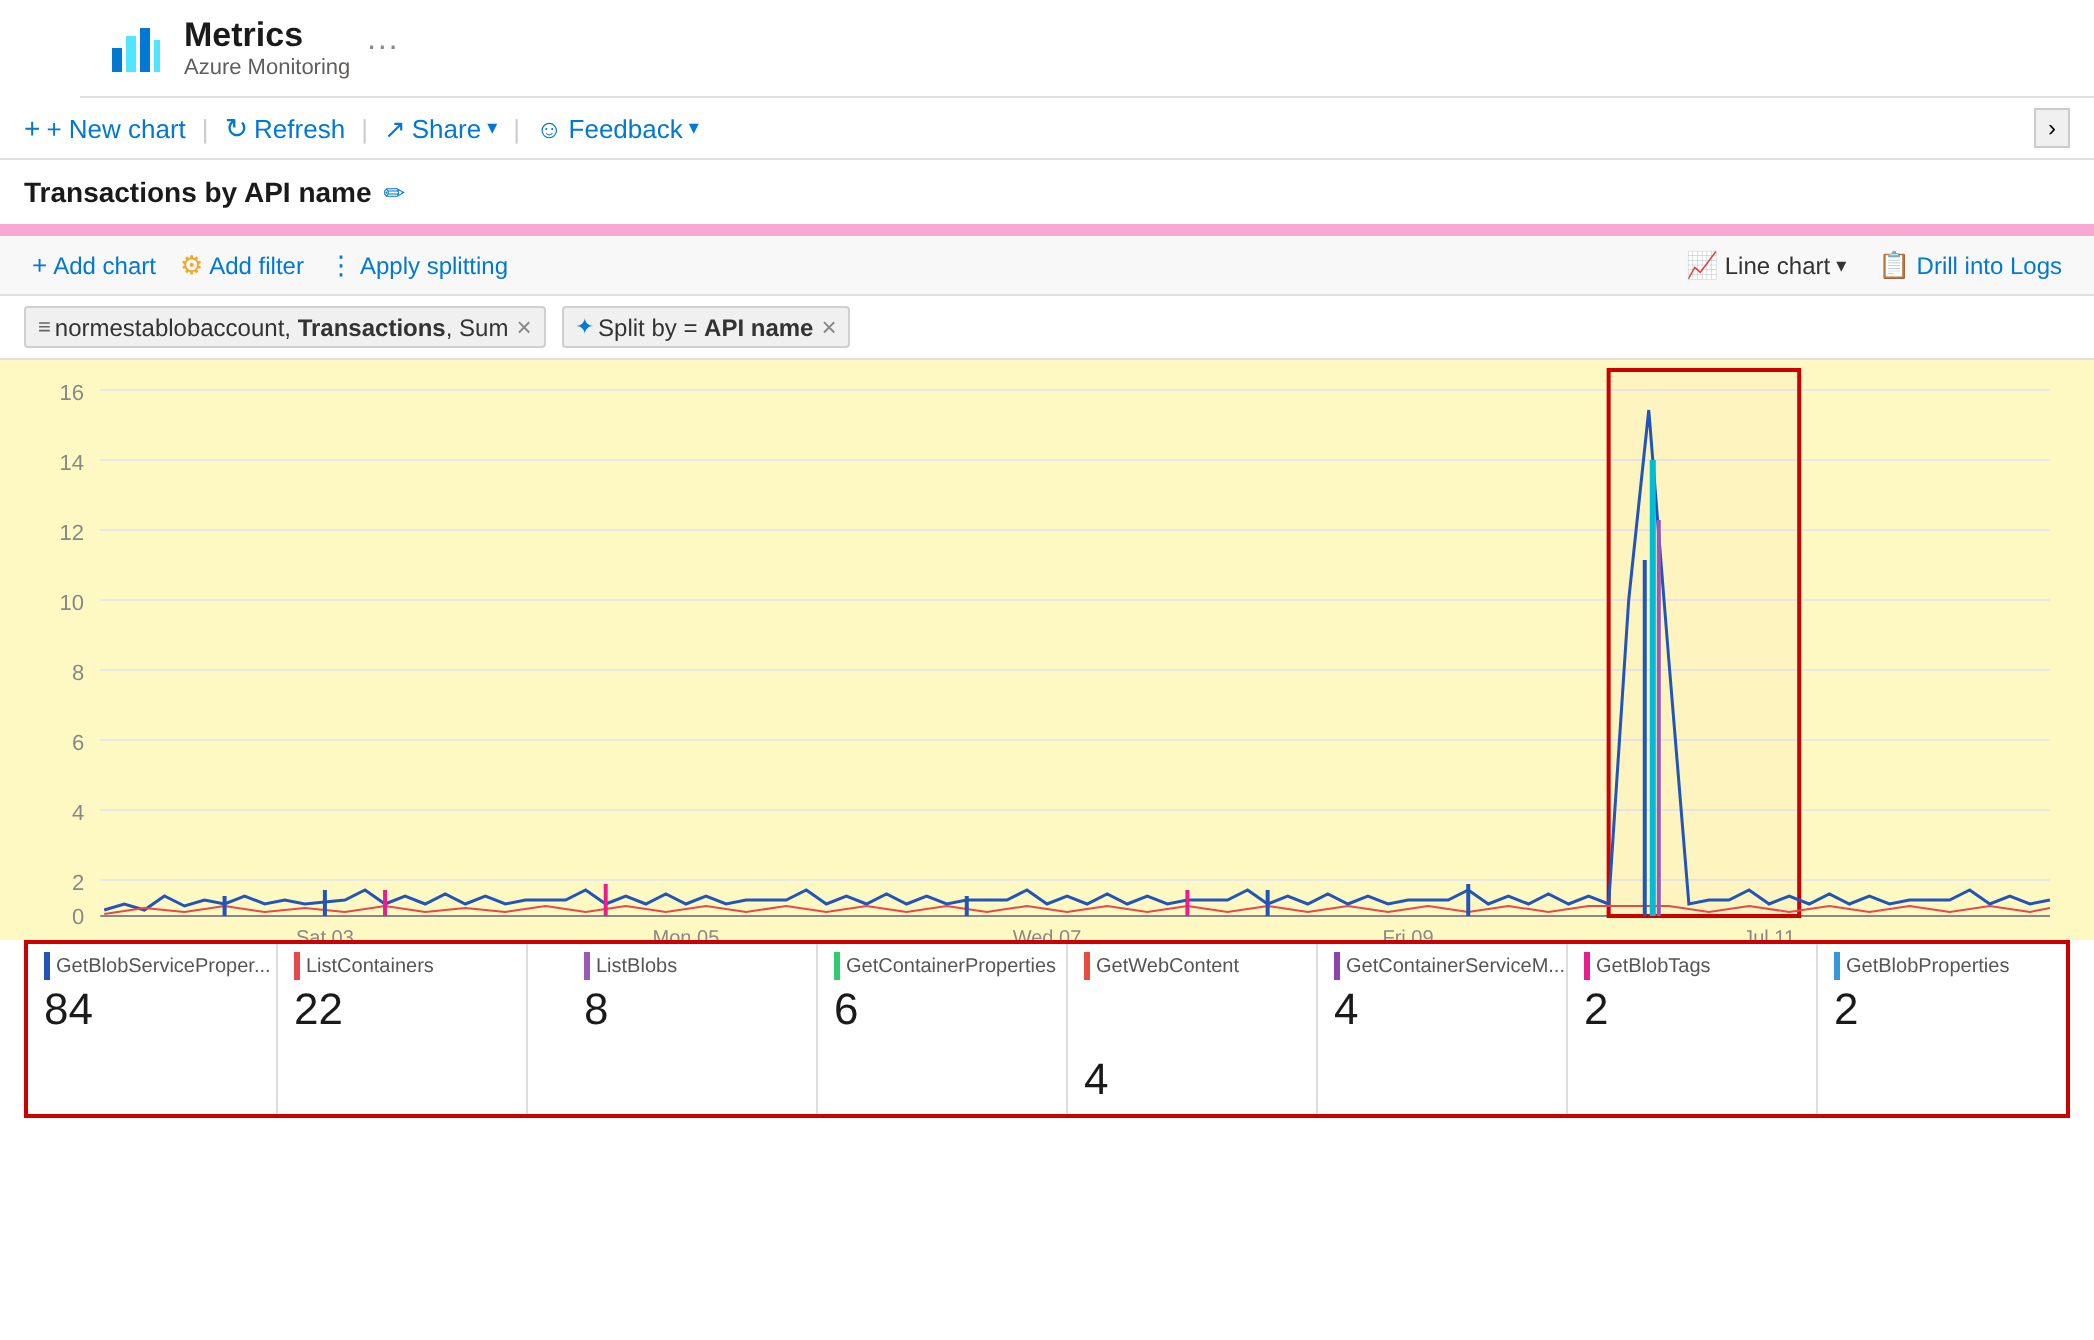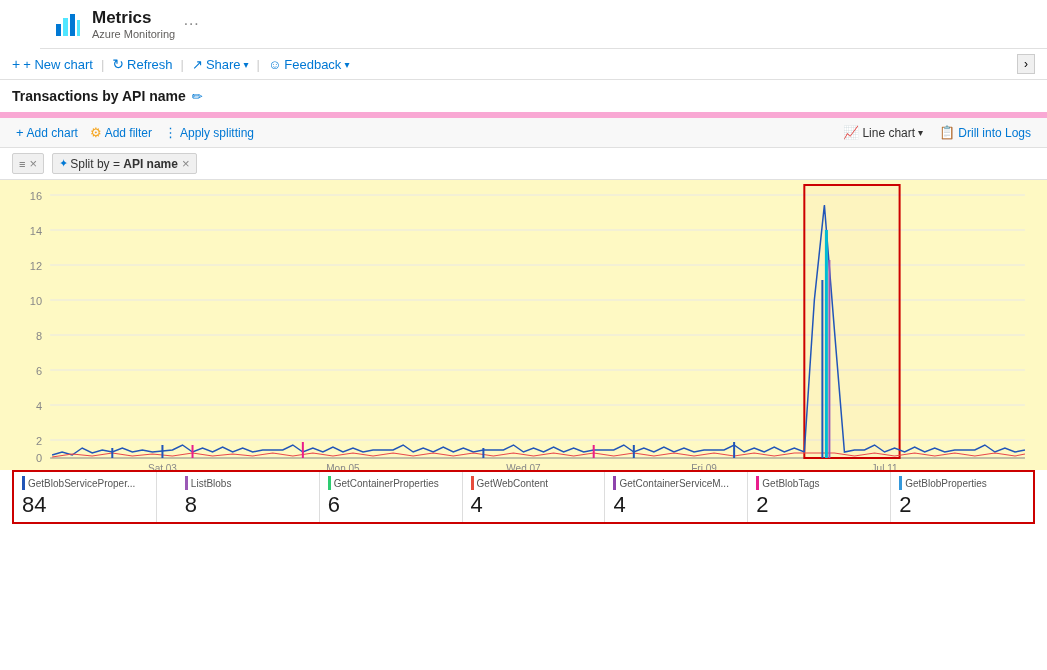--- a/index.html
+++ b/index.html
@@ -79,20 +79,21 @@
     <button style="display:flex;align-items:center;gap:3px;color:#0078d4;cursor:pointer;background:none;border:none;font-size:12px;padding:2px 4px;">
       <span style="font-size:13px;">📋</span>
       <span>Drill into Logs</span>
     </button>
   </div>
 </div>
 
 <div style="display:flex;align-items:center;padding:5px 12px;gap:8px;border-bottom:1px solid #e0e0e0;">
   <div style="display:flex;align-items:center;gap:2px;background:#f0f0f0;border:1px solid #d0d0d0;border-radius:2px;padding:2px 6px;font-size:12px;color:#333;">
     <span style="color:#666;font-size:11px;">≡</span>
+    <span style="font-size:12px;">normestablobaccount, <strong>Transactions</strong>, Sum</span>
     <span style="color:#888;cursor:pointer;font-size:13px;margin-left:2px;">×</span>
   </div>
   <div style="display:flex;align-items:center;gap:2px;background:#f0f0f0;border:1px solid #d0d0d0;border-radius:2px;padding:2px 6px;font-size:12px;color:#333;">
     <span style="color:#0078d4;font-size:11px;">✦</span>
     <span style="font-size:12px;">Split by = <strong>API name</strong></span>
     <span style="color:#888;cursor:pointer;font-size:13px;margin-left:2px;">×</span>
   </div>
 </div>
 
 <div style="position:relative;padding:0 12px;height:290px;background:#fef9c3;">
@@ -163,35 +164,42 @@
 </div>
 
 <div style="border:2px solid #cc0000;margin:0 12px;display:flex;flex-wrap:nowrap;overflow:hidden;background:#fff;">
   <div style="display:flex;flex-direction:column;padding:4px 8px;border-right:1px solid #ddd;min-width:100px;flex:1;">
     <div style="font-size:10px;color:#555;display:flex;align-items:center;gap:3px;">
       <div style="width:3px;height:14px;background:#2155b8;flex-shrink:0;"></div>
       <span>GetBlobServiceProper...</span>
     </div>
     <div style="font-size:22px;font-weight:300;color:#1a1a1a;margin-top:2px;">84</div>
   </div>
+  <div style="display:flex;flex-direction:column;padding:4px 8px;border-right:1px solid #ddd;min-width:80px;flex:1;">
+    <div style="font-size:10px;color:#555;display:flex;align-items:center;gap:3px;">
+      <div style="width:3px;height:14px;background:#e8474b;flex-shrink:0;"></div>
+      <span>ListContainers</span>
+    </div>
+    <div style="font-size:22px;font-weight:300;color:#1a1a1a;margin-top:2px;">22</div>
+  </div>
   <div style="display:flex;flex-direction:column;padding:4px 8px;border-right:1px solid #ddd;min-width:70px;flex:1;margin-left:20px;">
     <div style="font-size:10px;color:#555;display:flex;align-items:center;gap:3px;">
       <div style="width:3px;height:14px;background:#9b59b6;flex-shrink:0;"></div>
       <span>ListBlobs</span>
     </div>
     <div style="font-size:22px;font-weight:300;color:#1a1a1a;margin-top:2px;">8</div>
   </div>
   <div style="display:flex;flex-direction:column;padding:4px 8px;border-right:1px solid #ddd;min-width:100px;flex:1;">
     <div style="font-size:10px;color:#555;display:flex;align-items:center;gap:3px;">
       <div style="width:3px;height:14px;background:#2ecc71;flex-shrink:0;"></div>
       <span>GetContainerProperties</span>
     </div>
     <div style="font-size:22px;font-weight:300;color:#1a1a1a;margin-top:2px;">6</div>
   </div>
-  <div style="display:flex;flex-direction:column;padding:4px 8px;border-right:1px solid #ddd;min-width:80px;flex:1;">
+  <div style="display:flex;flex-direction:column;padding:4px 8px;border-right:1px solid #ddd;min-width:80px;flex:1;gap:35px;">
     <div style="font-size:10px;color:#555;display:flex;align-items:center;gap:3px;">
       <div style="width:3px;height:14px;background:#e74c3c;flex-shrink:0;"></div>
       <span>GetWebContent</span>
     </div>
     <div style="font-size:22px;font-weight:300;color:#1a1a1a;margin-top:2px;">4</div>
   </div>
   <div style="display:flex;flex-direction:column;padding:4px 8px;border-right:1px solid #ddd;min-width:110px;flex:1;">
     <div style="font-size:10px;color:#555;display:flex;align-items:center;gap:3px;">
       <div style="width:3px;height:14px;background:#8e44ad;flex-shrink:0;"></div>
       <span>GetContainerServiceM...</span>

